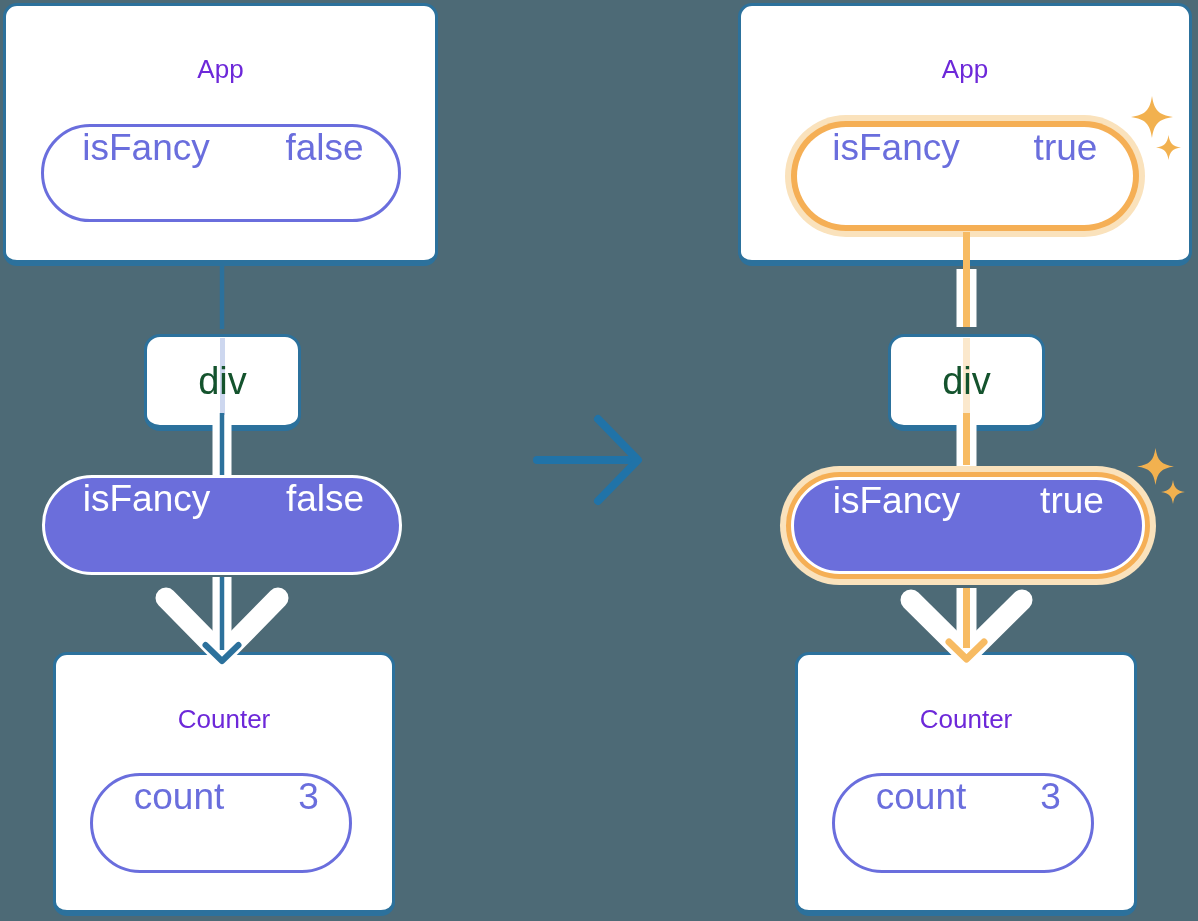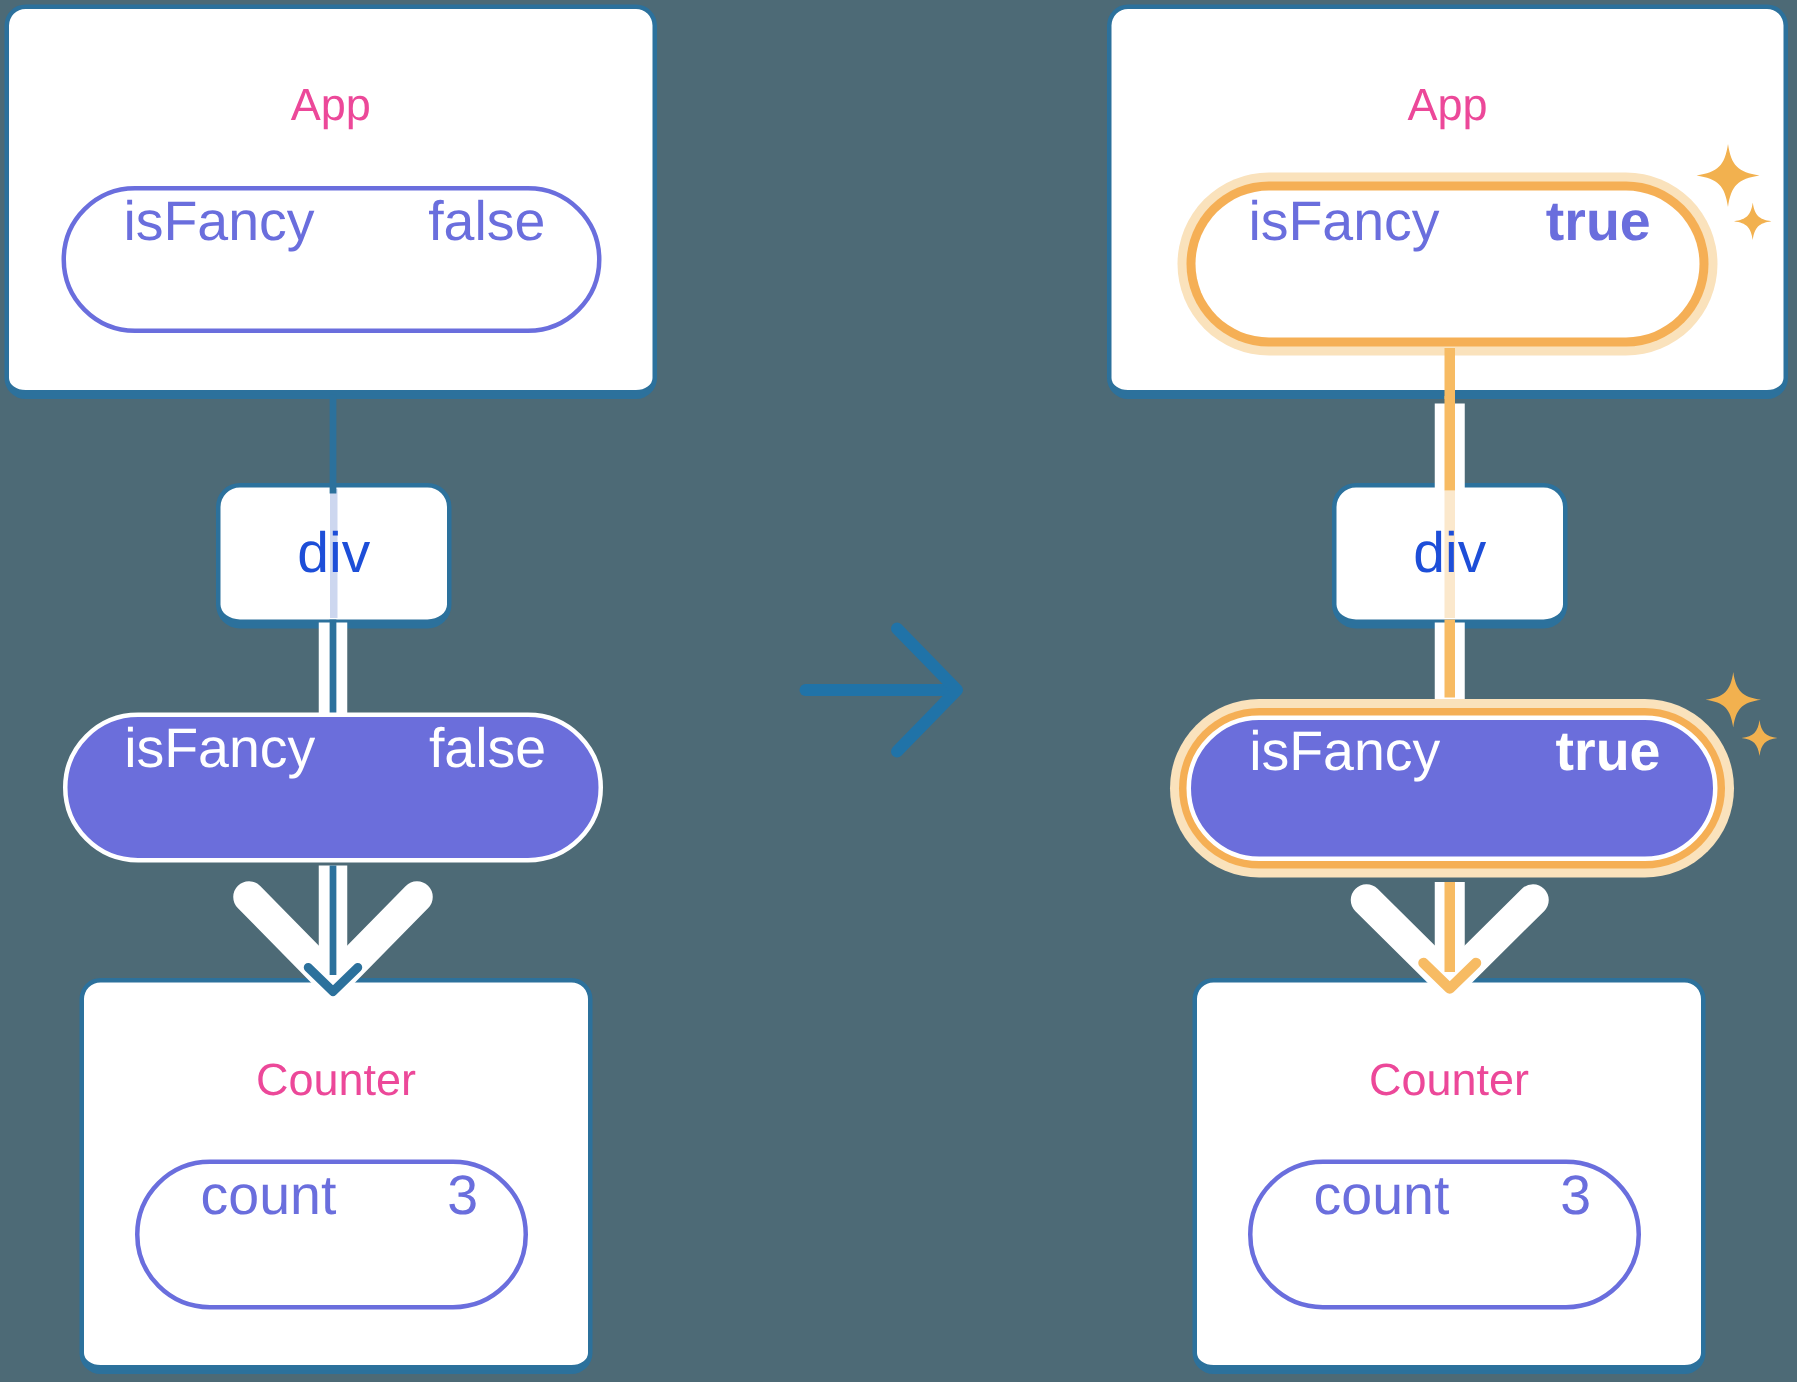--- a/index.html
+++ b/index.html
@@ -4,36 +4,36 @@
 <style>
   * { margin:0; padding:0; box-sizing:border-box; }
   html,body { background:#4D6A76; }
   body { font-family:"Liberation Sans", sans-serif; }
 
   .canvas { position:relative; width:1198px; height:921px; background:#4D6A76; overflow:hidden; }
 
   .card { position:absolute; background:#FFFFFF; border:3px solid #2C719C;
           border-bottom-width:6px; border-radius:14px; }
   .card-title { position:absolute; left:0; width:100%; text-align:center;
-                font-size:30px; font-weight:500; color:#ec4899; }
+                font-size:26px; font-weight:500; color:#6d28d9; }
 
   .node { position:absolute; background:#FFFFFF; border:3px solid #2C719C;
           border-bottom-width:6px; border-radius:16px;
           display:flex; align-items:center; justify-content:center;
-          font-size:38px; font-weight:500; color:#1d4ed8; }
+          font-size:38px; font-weight:500; color:#14532d;margin-top:12px; }
   .node-label { position:relative; z-index:2; }
   .through-line { position:absolute; top:1px; bottom:1px; left:50%; z-index:1; }
   .through-line.lavender { width:5px; margin-left:-2.5px; background:#CDD7EF; }
   .through-line.peach    { width:7px; margin-left:-3.5px; background:#FBE8CC; }
 
   .pill { position:absolute; display:flex; align-items:flex-start; border-radius:999px;
           font-size:37px; }
   .pill .cell { display:flex; align-items:center; justify-content:center; }
   .pill .cell.value { flex:1; }
-  .pill .bold { font-weight:700; }
+  .pill .bold { font-weight:400; }
 
   .state-pill { background:#FFFFFF; border:3px solid #6A6EDD; color:#6A6EDD; }
   .state-pill .divider { width:0; border-left:3px solid #6A6EDD; }
 
   .state-pill.hl { border:none; color:#6A6EDD;
                    box-shadow:0 0 0 6px #F5AF55, 0 0 0 12px #FAE2BC; }
   .state-pill.hl .divider { border-left:3px solid #F5AF55; }
 
   .prop-pill { background:#6B6EDB; border:3px solid #FFFFFF; color:#FFFFFF; }
   .prop-pill .divider { width:0; border-left:3px solid #FFFFFF; }

